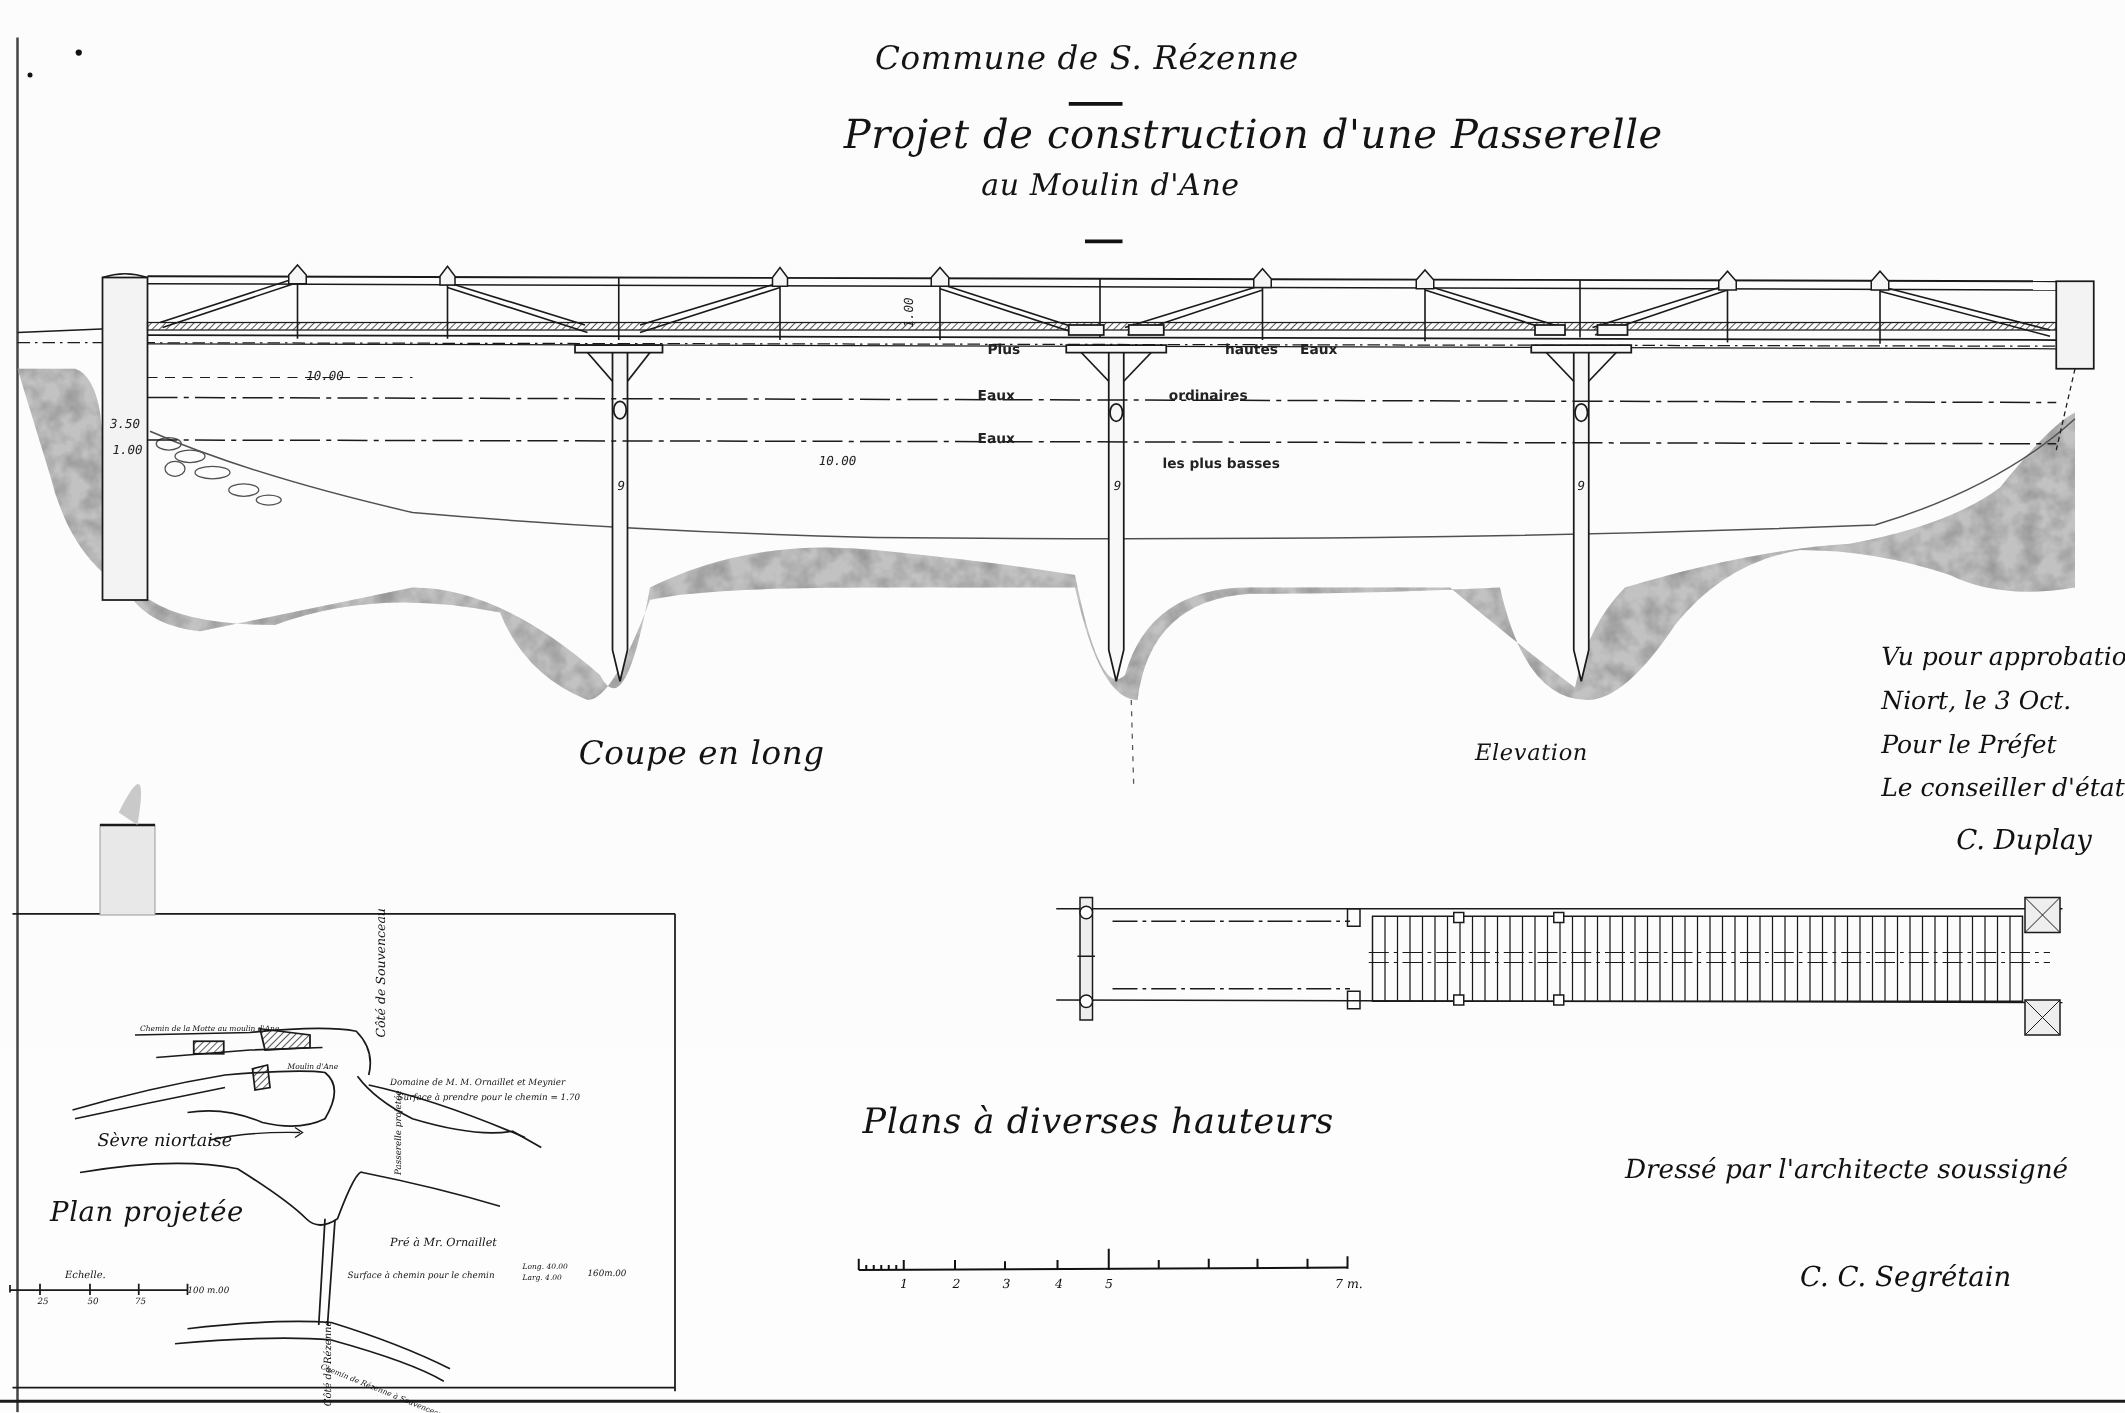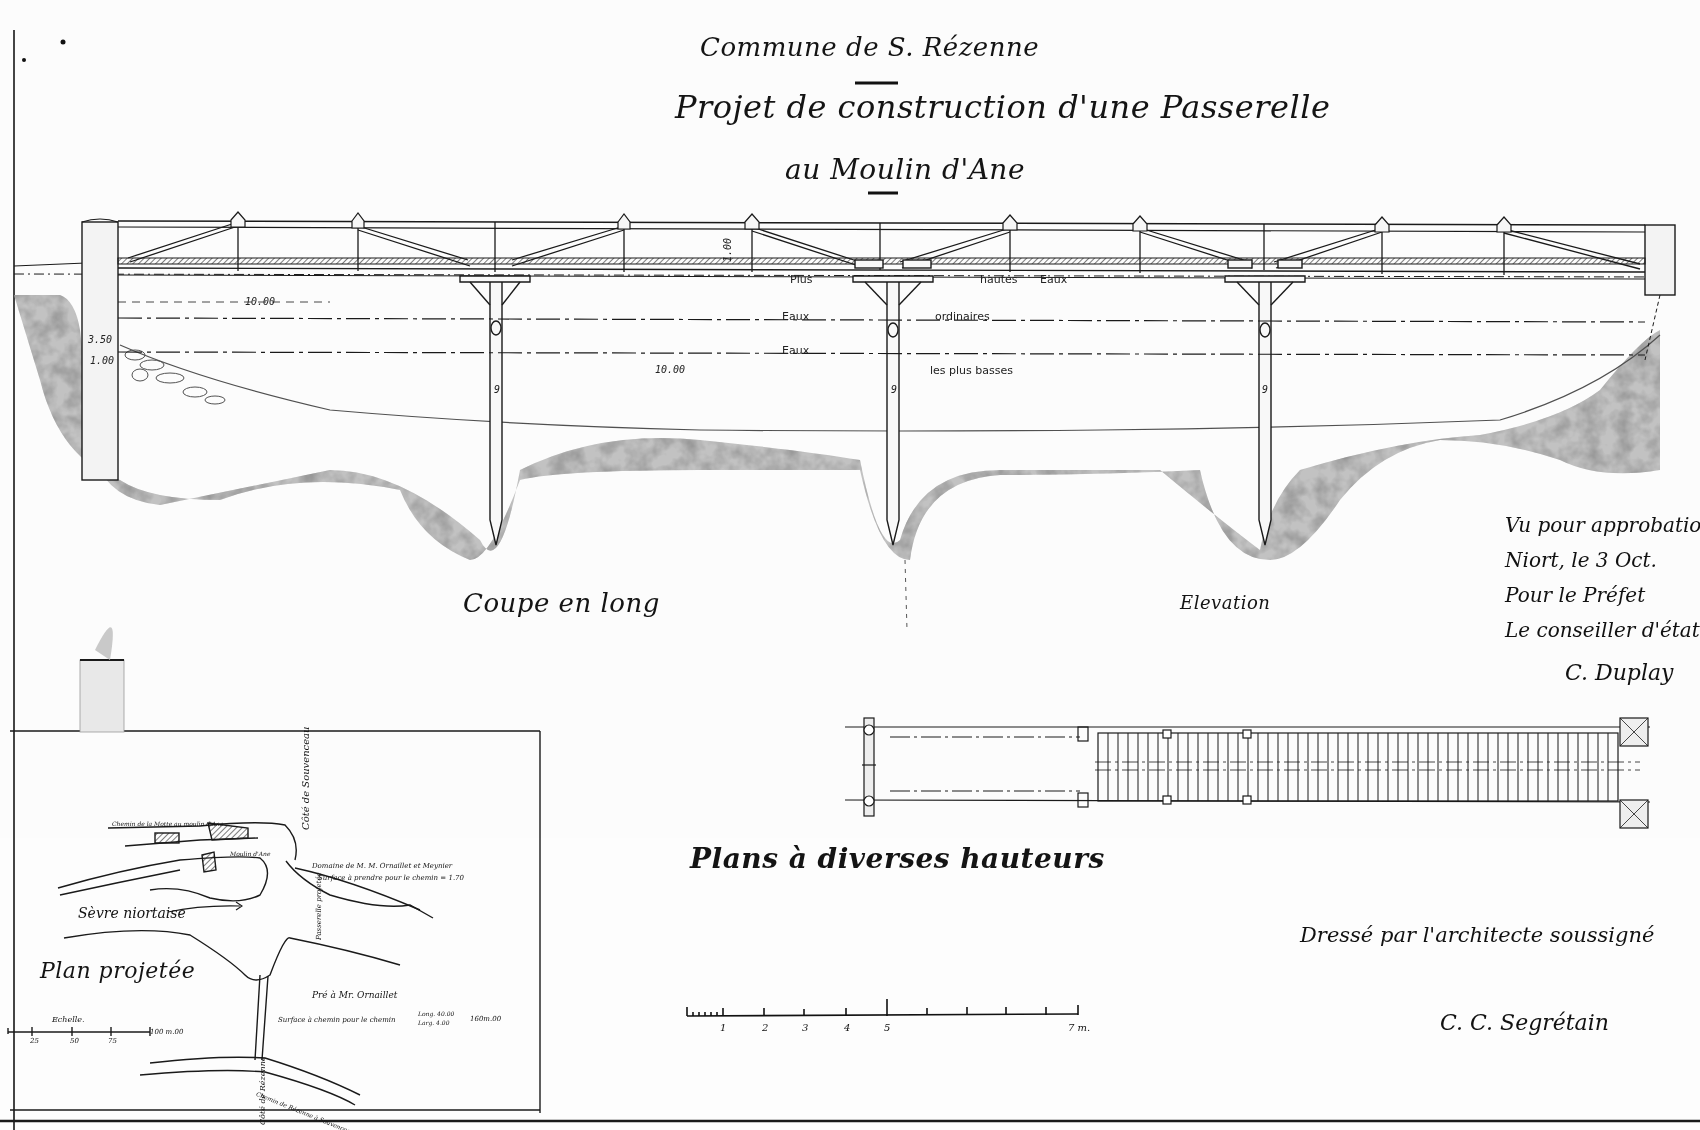--- a/index.html
+++ b/index.html
@@ -4,26 +4,26 @@
 <style>
   html, body { margin: 0; padding: 0; background: #fdfdfd; }
   body { width: 1700px; height: 1130px; position: relative; overflow: hidden;
          font-family: "DejaVu Serif", serif; color: #111; }
   .sheet { position: absolute; left: 0; top: 0; width: 1700px; height: 838px; background: #fcfcfc; }
   svg.drawing { position: absolute; left: 0; top: 0; }
   .script { position: absolute; font-family: "DejaVu Serif", serif; font-style: italic;
             color: #141414; white-space: nowrap; letter-spacing: 0.5px; }
   .title-commune { left: 700px; top: 32px; font-size: 26px; }
   .title-projet  { left: 675px; top: 88px; font-size: 32px; }
-  .title-lieu    { left: 785px; top: 153px; font-size: 28px; }
+  .title-lieu    { left: 785px; top: 134px; font-size: 24px; }
   .view-coupe    { left: 463px; top: 588px; font-size: 26px; }
   .view-elev     { left: 1180px; top: 592px; font-size: 18px; }
-  .view-plans    { left: 690px; top: 842px; font-size: 28px; font-weight: bold; }
+  .view-plans    { left: 690px; top: 880px; font-size: 28px; }
   .plan-title    { left: 40px; top: 958px; font-size: 22px; }
-  .water-lbl     { position: absolute; font-family: "DejaVu Sans", sans-serif; font-size: 11px; color: #222; }
+  .water-lbl     { position: absolute; font-family: "DejaVu Sans", sans-serif; font-size: 11px; color: #222; font-weight: bold; }
   .dim           { position: absolute; font-family: "DejaVu Sans Mono", monospace; font-size: 10px; font-style: italic; color: #222; }
   .note          { position: absolute; font-family: "DejaVu Serif", serif; font-style: italic; font-size: 20px; color: #111; line-height: 35px; white-space: nowrap; }
   .small-note    { position: absolute; font-family: "DejaVu Serif", serif; font-style: italic; font-size: 9px; color: #111; white-space: nowrap; }
   .vert          { transform-origin: left top; transform: rotate(-90deg); }
   .scale-lbl     { position: absolute; font-family: "DejaVu Serif", serif; font-style: italic; font-size: 10px; color: #111; }
   .sig           { position: absolute; font-family: "DejaVu Serif", serif; font-style: italic; font-size: 22px; color: #111; }
 </style>
 </head>
 <body>
 

